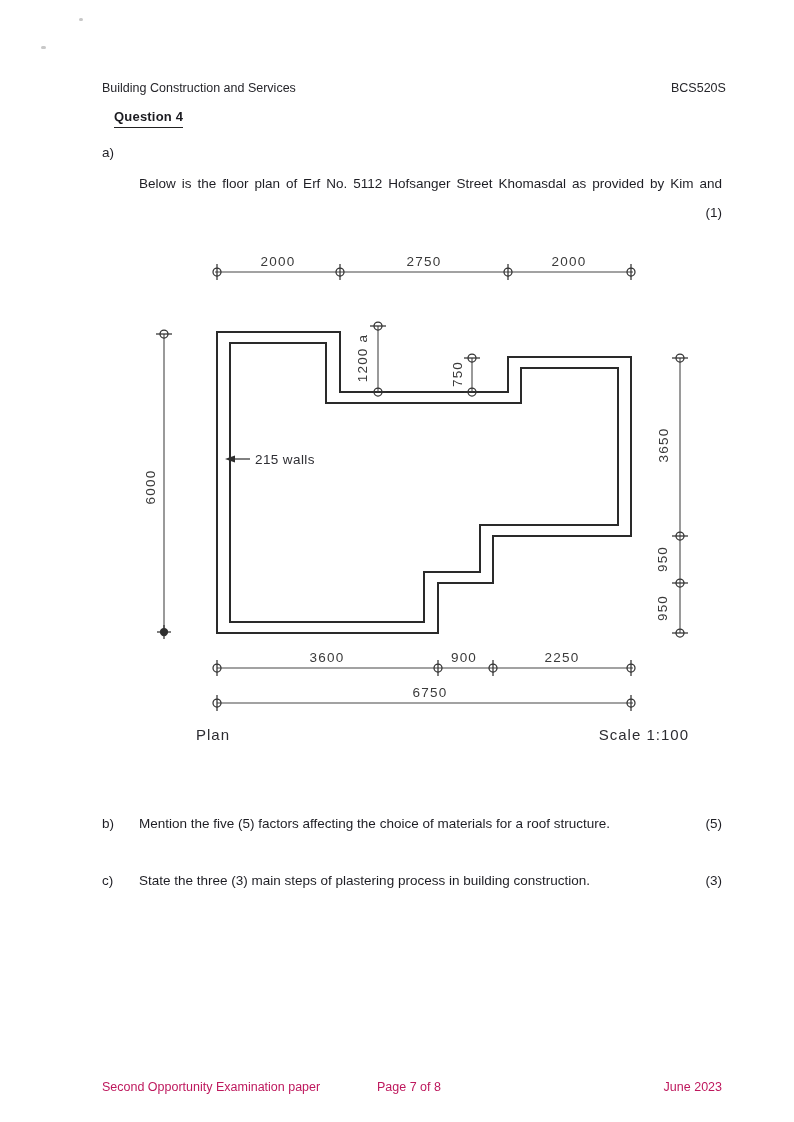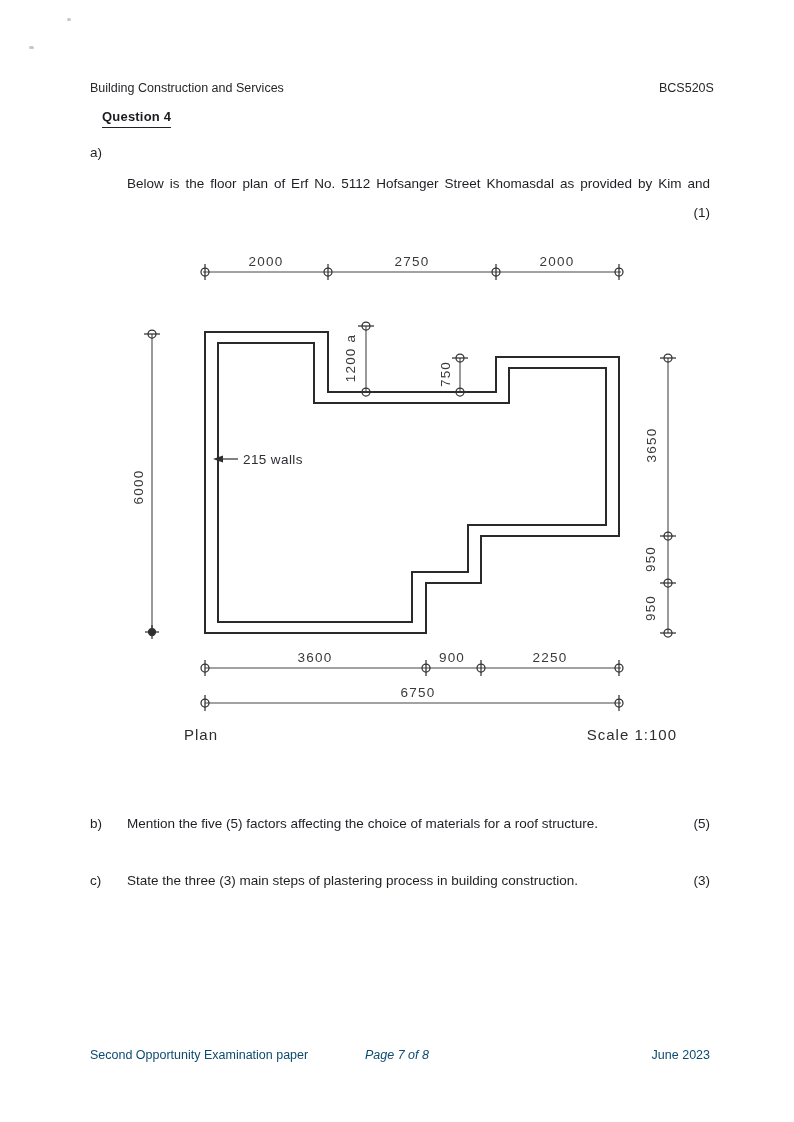--- a/index.html
+++ b/index.html
@@ -18,38 +18,38 @@
   
   .qitem{left:90px;width:620px;font-size:13.5px;color:#1e1e24;}
   .qlabel{position:absolute;left:0;top:0;}
   .qtext{margin-left:37px;width:583px;position:relative;}
   .jline{text-align:justify;text-align-last:justify;margin-top:31px;}
   .lastline{position:relative;}
   .marks{position:absolute;right:0;top:0;}
   .a-item{line-height:28.5px;}
   .bc-item{line-height:20px;}
   
-  .ftr{font-size:12.5px;color:#0c4a6e;}
+  .ftr{font-size:12.5px;color:#be185d;margin-top:32px;}
   
   .speck{position:absolute;background:#9a9a9a;border-radius:2px;opacity:.55;}
   
   svg text{font-family:"Liberation Sans",sans-serif;}
   .wall{fill:none;stroke:#2a2a2a;stroke-width:2;stroke-linejoin:miter;}
   .dim{stroke:#474747;stroke-width:1.1;}
   .mk{stroke:#333;fill:none;stroke-width:1.25;}
   .dimtxt{font-size:13.5px;fill:#3a3a3a;letter-spacing:1.2px;}
   .notetxt{font-size:13.5px;fill:#2e2e33;letter-spacing:.4px;}
   .captxt{font-size:15px;fill:#2c2c31;letter-spacing:1px;}
   .arrowline{stroke:#2e2e2e;stroke-width:1.2;}
   .arrowhead{fill:#2e2e2e;stroke:none;}
 </style>
 </head>
 <body>
 
-<div class="abs" style="left:0;top:0;width:753px;height:1122px;">
+<div class="abs" style="left:12px;top:0;width:753px;height:1122px;">
 
   <div class="speck" style="left:67px;top:18px;width:4px;height:3px;"></div>
   <div class="speck" style="left:29px;top:46px;width:5px;height:3px;"></div>
 
   <span class="abs hdr" style="left:90px;top:81px;">Building Construction and Services</span>
   <span class="abs hdr" style="left:659px;top:81px;">BCS520S</span>
 
   <span class="abs qtitle" style="left:90px;top:109px;">Question 4</span>
 
   <div class="abs qitem a-item" style="top:139px;">
@@ -166,17 +166,17 @@
   <div class="abs qitem bc-item" style="top:871px;">
     <span class="qlabel">c)</span>
     <div class="qtext">
       <span>State the three (3) main steps of plastering process in building construction.</span>
       <span class="marks">(3)</span>
     </div>
   </div>
 
   <div class="abs" style="left:0;top:1048px;width:794px;height:18px;">
     <span class="abs ftr" style="left:90px;top:0;">Second Opportunity Examination paper</span>
-    <span class="abs ftr" style="left:365px;top:0;font-style:italic;">Page 7 of 8</span>
+    <span class="abs ftr" style="left:365px;top:0;">Page 7 of 8</span>
     <span class="abs ftr" style="right:84px;top:0;">June 2023</span>
   </div>
 
 </div>
 
 </body></html>

